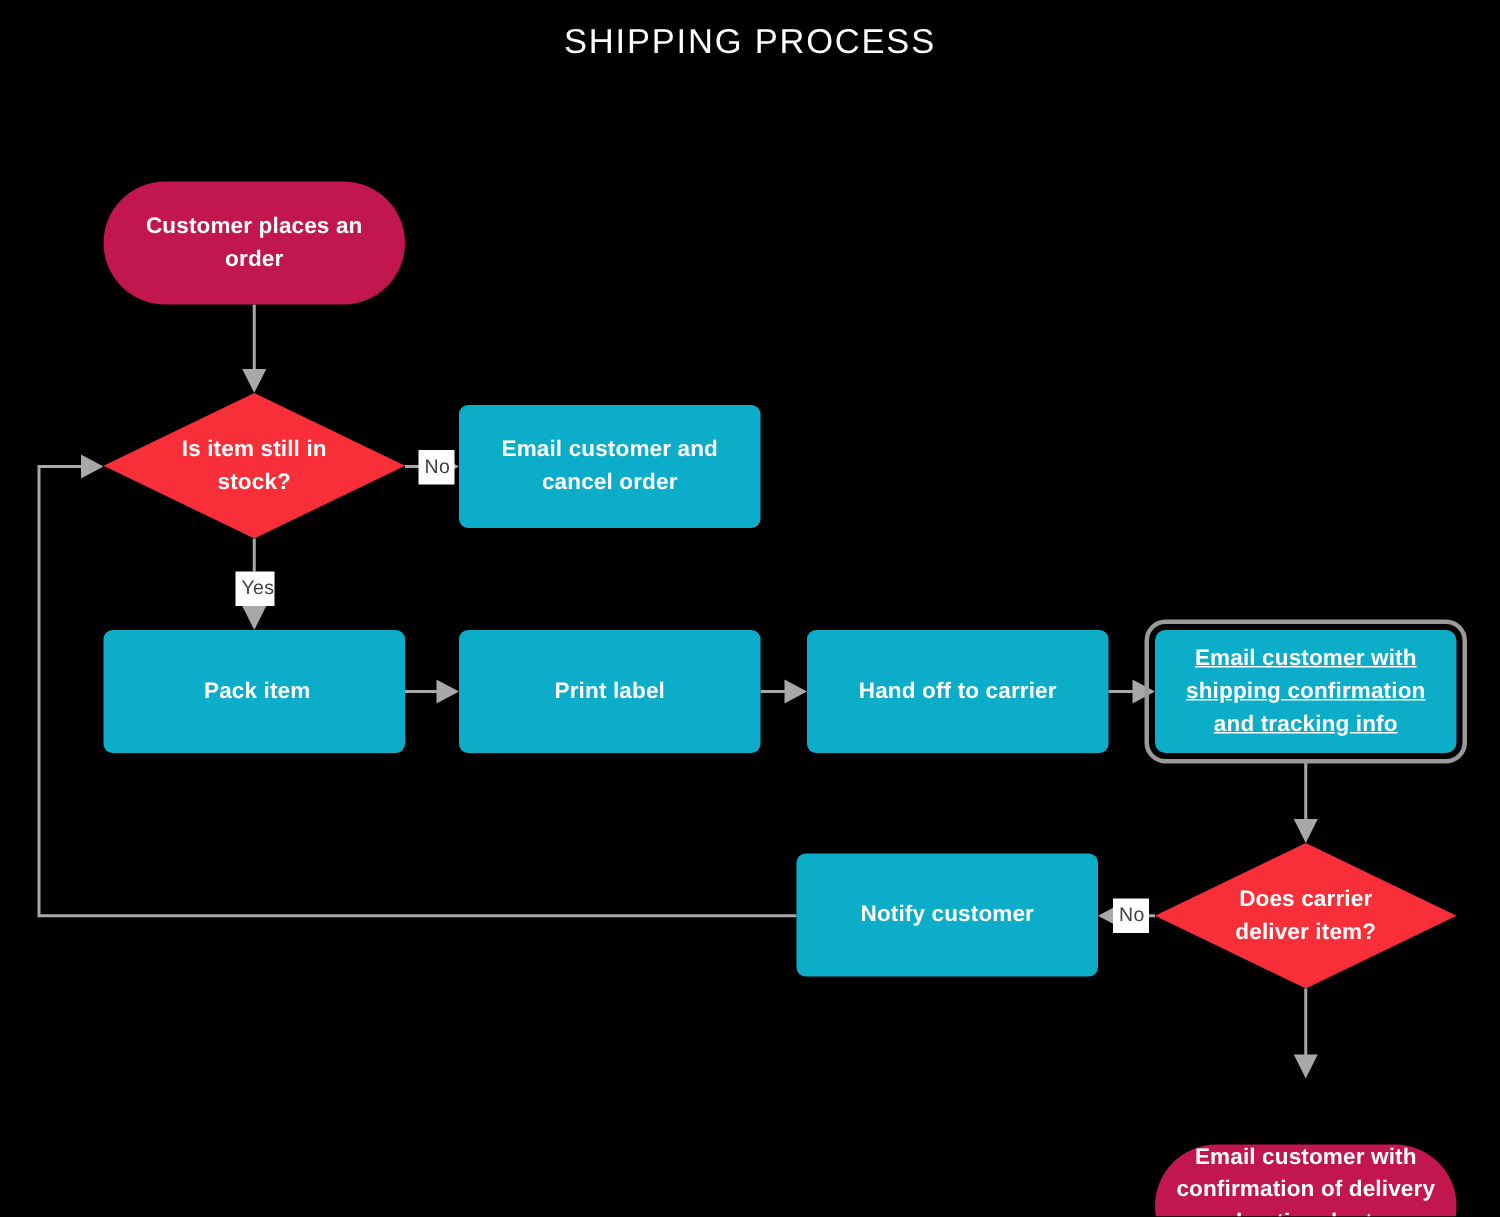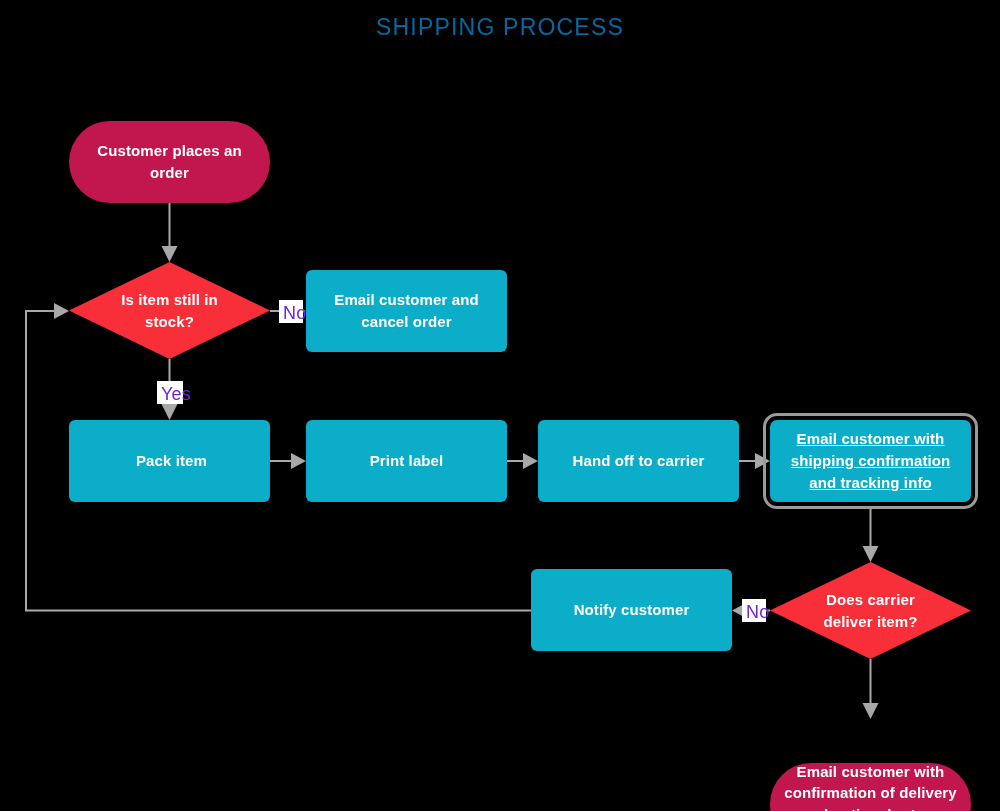--- a/index.html
+++ b/index.html
@@ -68,36 +68,36 @@
   }
   .node-decision .decision-text {
     position: relative;
     z-index: 2;
     width: 62%;
     text-align: center;
   }
   .edge-label {
     position: absolute;
     background: #FFFFFF;
-    color: #6d28d9;
-    font-size: 18px;
+    color: #404040;
+    font-size: 13px;
     font-weight: 500;
     line-height: 1;
     padding: 4px 4px 9px 4px;
     box-sizing: border-box;
     text-align: center;
     letter-spacing: 0.2px;
   }
   #page-title {
     position: absolute;
     left: 0;
     top: 14px;
     width: 1000px;
     text-align: center;
-    color: #0369a1;
+    color: #ffffff;
     font-size: 23px;
     font-weight: 400;
     letter-spacing: 1.2px;
   }
   .edge-path {
     fill: none;
     stroke: #a8a8a8;
     stroke-width: 2;
   }
   .arrow-head {

